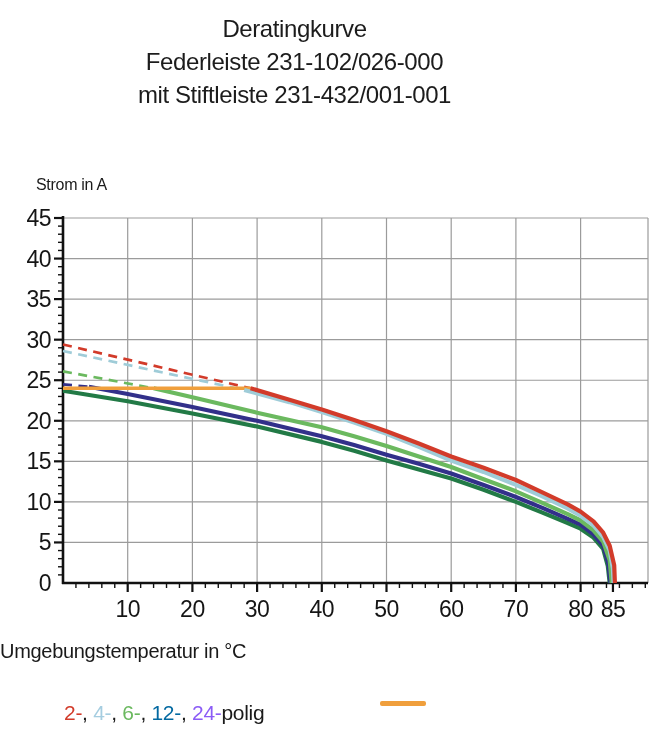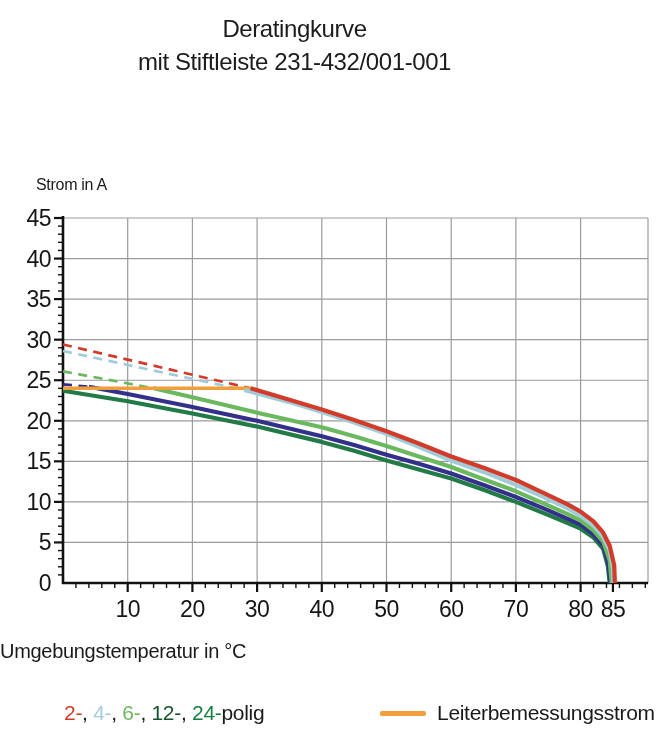--- a/index.html
+++ b/index.html
@@ -159,25 +159,25 @@
     <polyline points="63.0,390.8 127.7,401.3 192.4,413.5 257.1,426.5 321.8,441.9 354.1,450.8 386.5,460.5 418.8,469.4 451.2,478.4 483.6,489.7 515.9,501.9 541.8,512.4 567.7,523.0 580.6,528.7 593.5,537.6 603.2,548.9 607.8,566.0 609.7,583.0" fill="none" stroke="#227a46" stroke-width="4.2" stroke-linejoin="round" stroke-linecap="butt"></polyline>
     <polyline points="88.9,386.7 127.7,394.0 192.4,407.0 257.1,420.8 321.8,436.2 354.1,445.1 386.5,454.8 418.8,463.8 451.2,473.5 483.6,484.9 515.9,497.0 541.8,507.6 567.7,518.9 580.6,524.6 593.5,534.3 603.2,545.7 608.4,563.5 610.4,583.0" fill="none" stroke="#32308a" stroke-width="4.2" stroke-linejoin="round" stroke-linecap="butt"></polyline>
     <polyline points="153.6,388.3 192.4,397.3 257.1,412.7 321.8,427.3 354.1,436.2 386.5,445.9 418.8,456.5 451.2,467.0 483.6,479.2 515.9,491.3 541.8,502.7 567.7,514.1 580.6,520.5 593.5,530.3 603.2,541.6 609.7,560.3 611.7,583.0" fill="none" stroke="#6bb95f" stroke-width="4.2" stroke-linejoin="round" stroke-linecap="butt"></polyline>
     <polyline points="63.0,388.3 250.6,388.3" fill="none" stroke="#f09f3c" stroke-width="3.4" stroke-linejoin="round" stroke-linecap="butt"></polyline>
     <polyline points="244.2,390.0 289.4,402.1 321.8,411.9 354.1,422.4 386.5,433.8 418.8,446.7 451.2,460.5 483.6,471.9 515.9,484.9 541.8,496.2 567.7,508.4 580.6,515.7 593.5,525.4 603.2,536.8 609.7,550.6 612.9,568.4 613.6,583.0" fill="none" stroke="#9fccd8" stroke-width="4.2" stroke-linejoin="round" stroke-linecap="butt"></polyline>
     <polyline points="250.6,388.3 289.4,399.7 321.8,409.4 354.1,420.0 386.5,431.3 418.8,443.5 451.2,456.5 483.6,467.8 515.9,480.0 541.8,492.2 567.7,504.3 580.6,511.6 593.5,521.4 603.2,532.7 609.7,545.7 614.2,565.2 614.9,583.0" fill="none" stroke="#d23b2a" stroke-width="4.2" stroke-linejoin="round" stroke-linecap="butt"></polyline>
   </svg>
 
 <div class="abs title-block">
   <div>Deratingkurve</div>
+  <div>Federleiste 231-102/026-000</div>
   <div>mit Stiftleiste 231-432/001-001</div>
 </div>
 
 <div class="abs y-axis-title">Strom in A</div>
 
 <div class="abs x-axis-title">Umgebungstemperatur in °C</div>
 
-<div class="abs legend-row" id="legend-poles"><span style="color: rgb(210, 59, 42);">2-</span><span>, </span><span style="color: rgb(165, 205, 224);">4-</span><span>, </span><span style="color: rgb(107, 185, 95);">6-</span><span>, </span><span style="color: #14532d;">12-</span><span>, </span><span style="color: #15803d;">24-</span><span>polig</span></div>
+<div class="abs legend-row" id="legend-poles"><span style="color: rgb(210, 59, 42);">2-</span><span>, </span><span style="color: rgb(165, 205, 224);">4-</span><span>, </span><span style="color: rgb(107, 185, 95);">6-</span><span>, </span><span style="color: #0369a1;">12-</span><span>, </span><span style="color: #8b5cf6;">24-</span><span>polig</span></div>
 
 <div class="abs legend-limit">
   <span class="limit-swatch" id="limit-swatch" style="background: rgb(240, 159, 60);"></span>
-  <span>Leiterbemessungsstrom</span>
 </div>
 
 </body></html>

